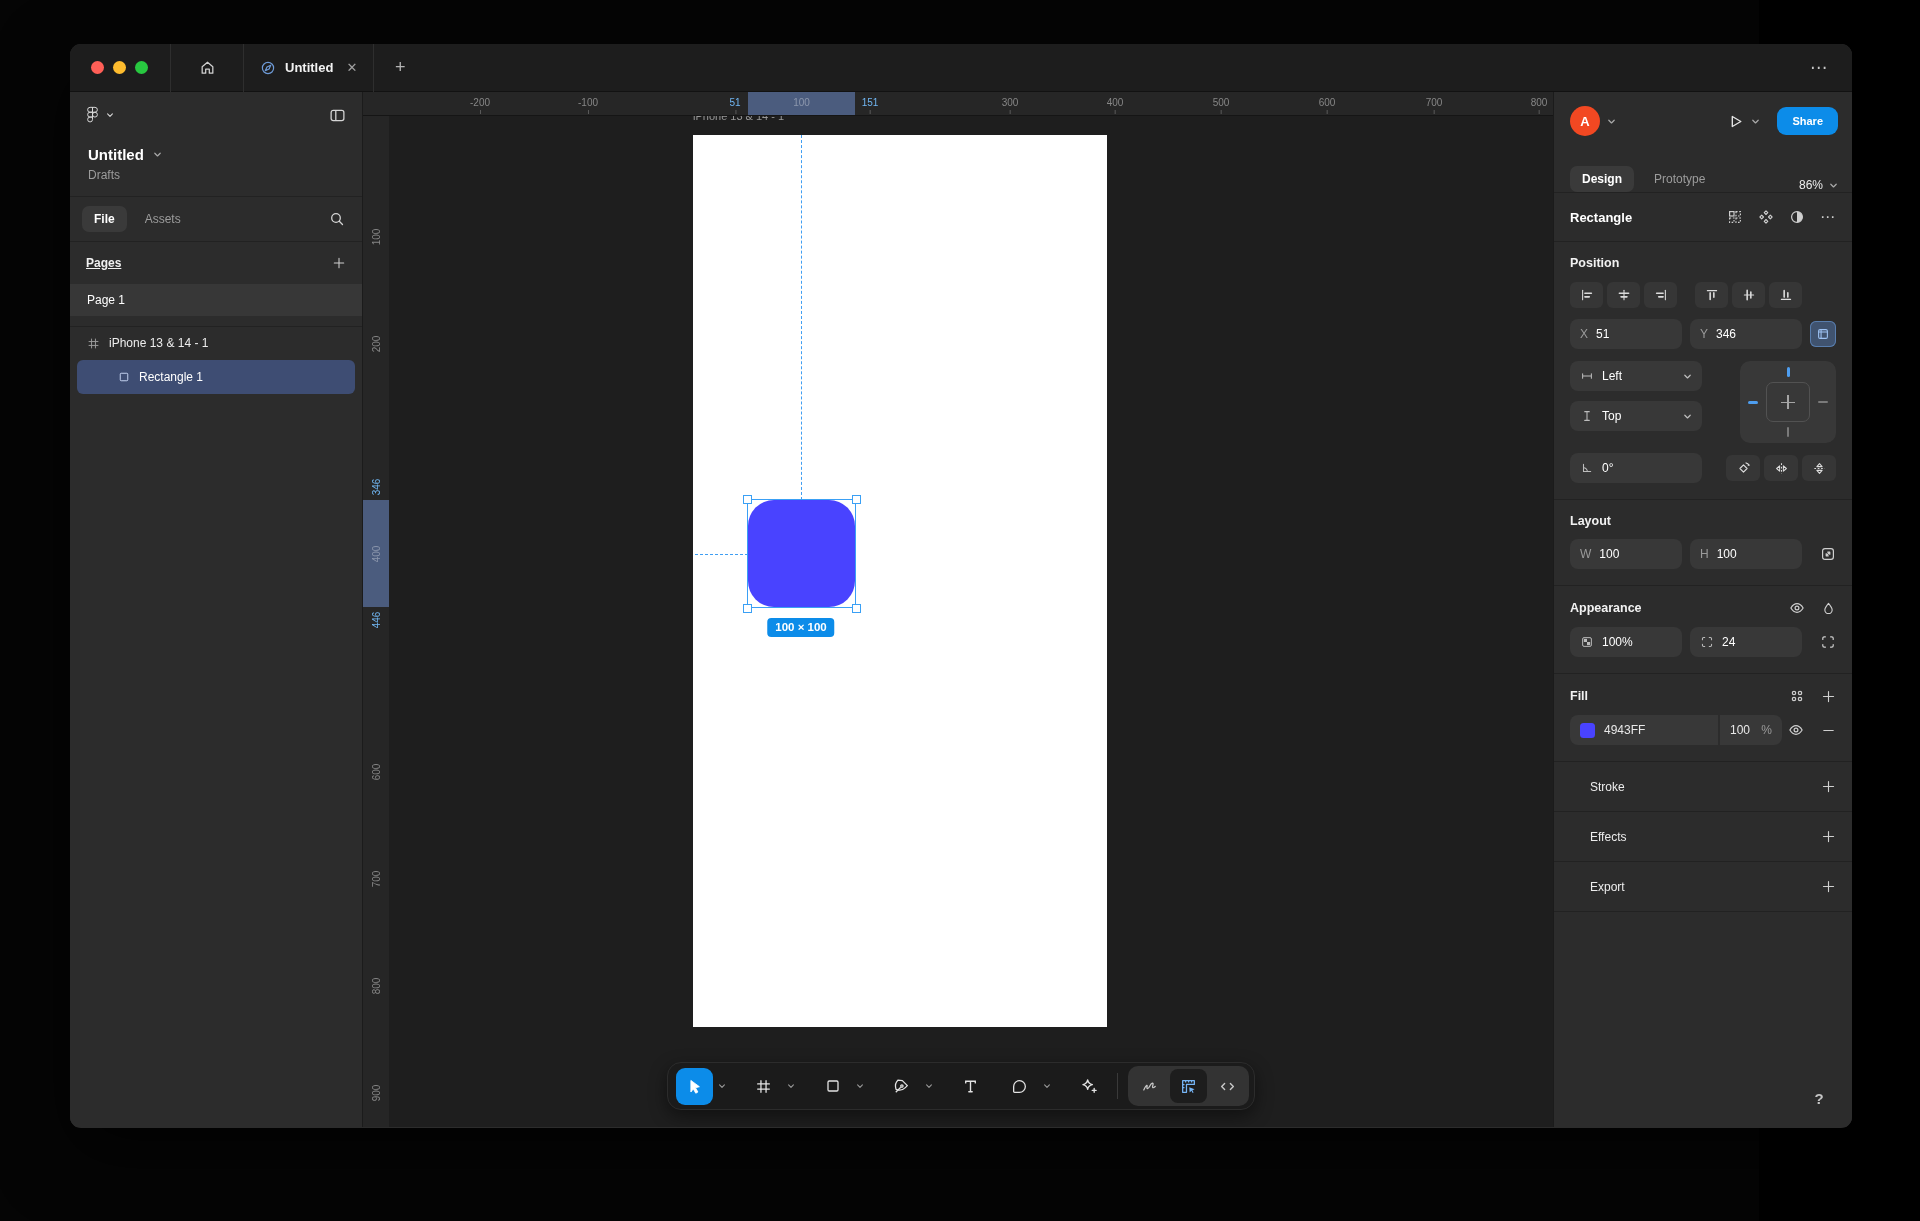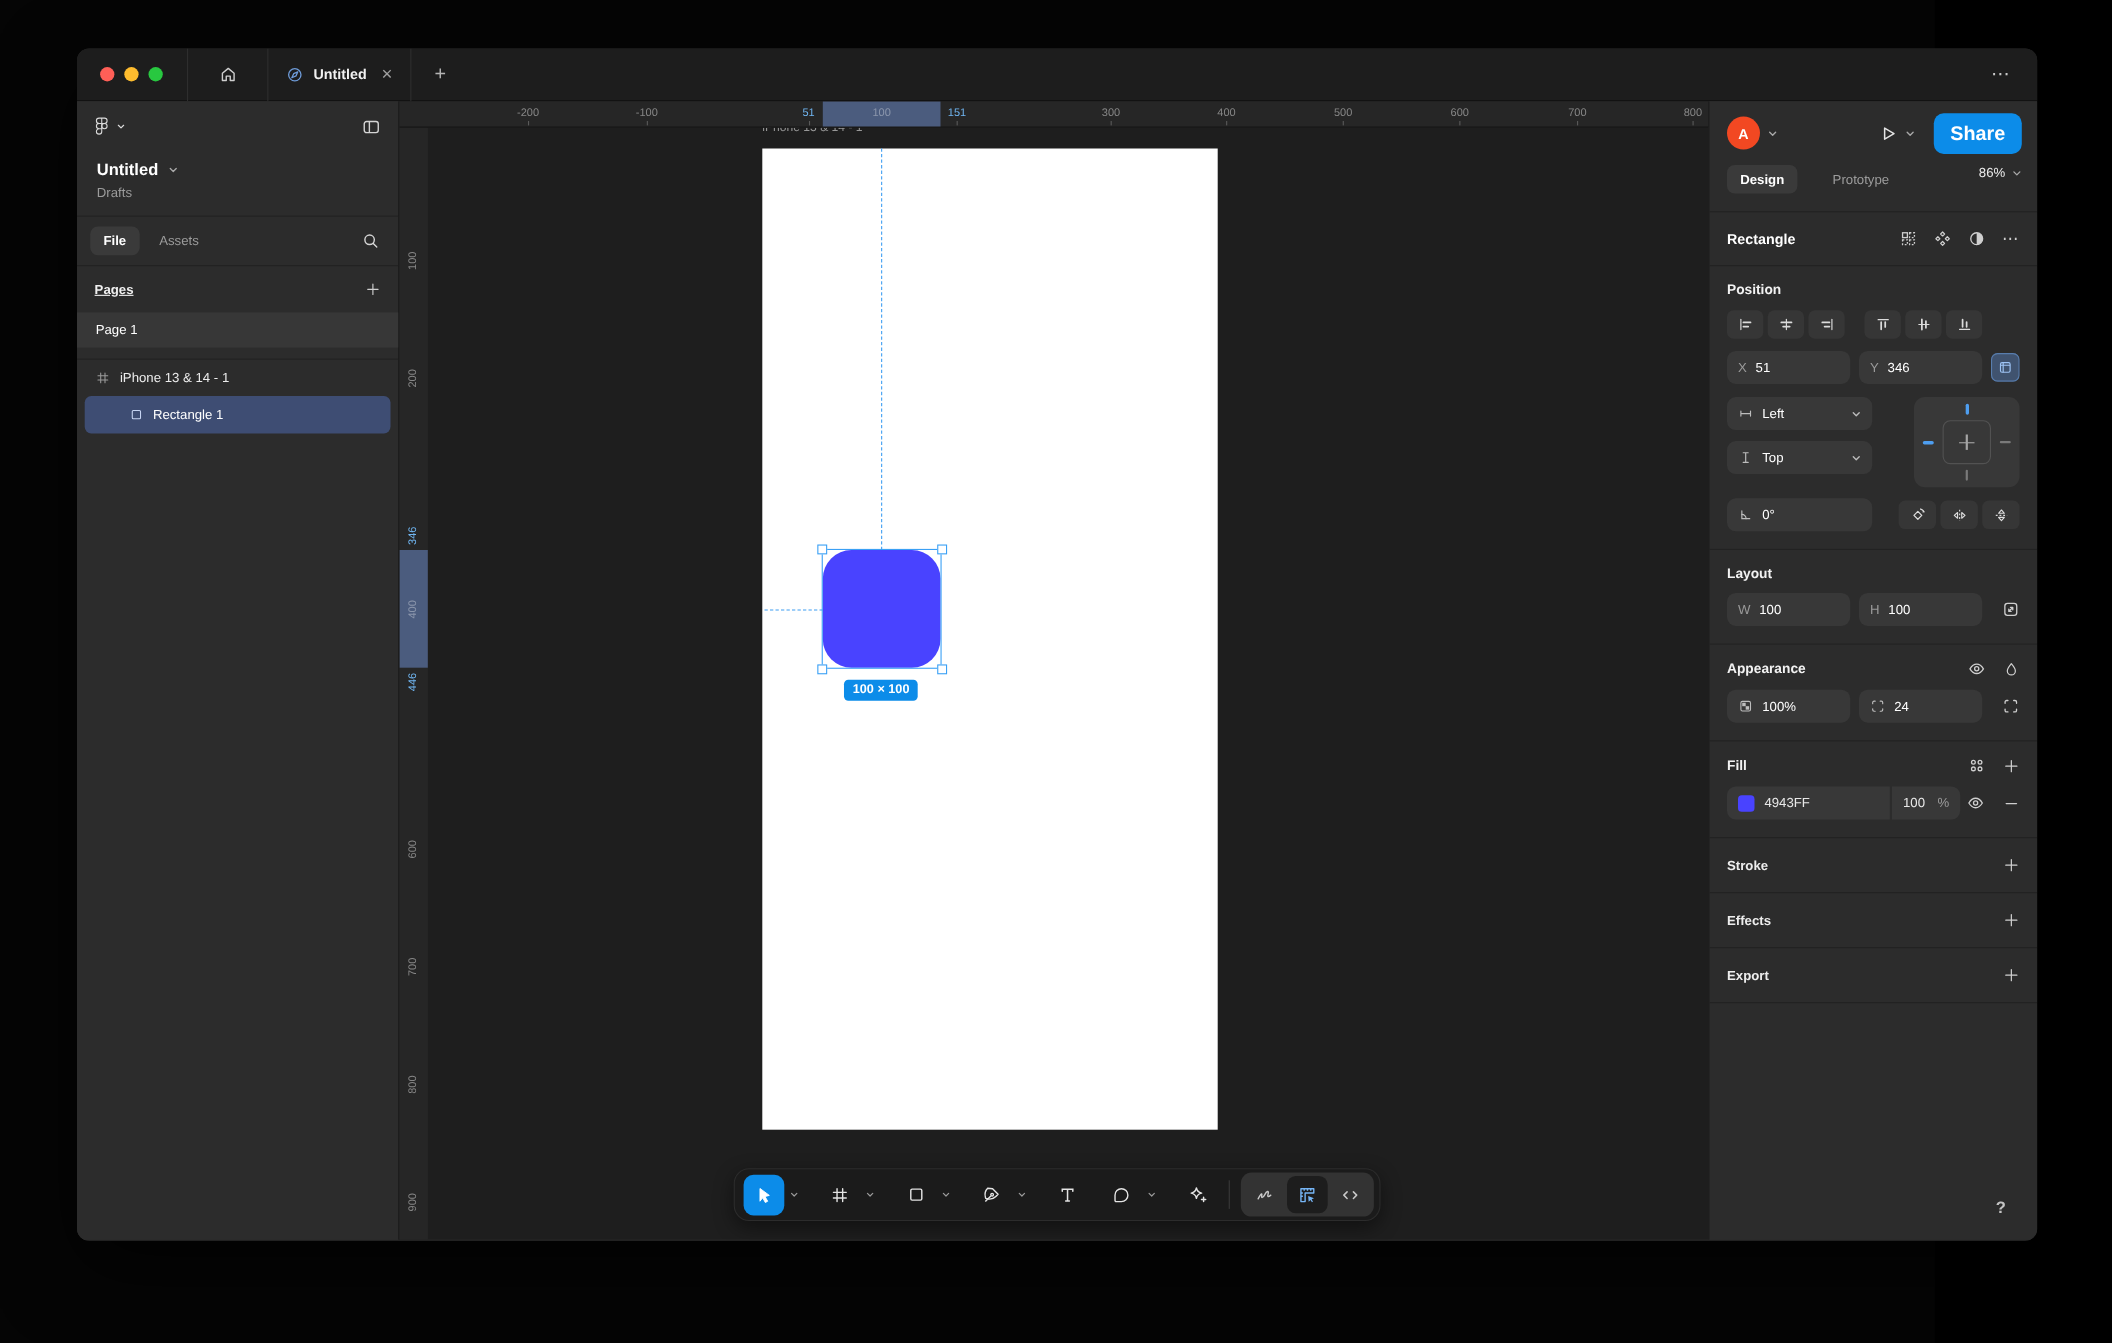--- a/index.html
+++ b/index.html
@@ -105,24 +105,24 @@
     justify-content:center; color:#c9c9c9; }
   .mode-btn.active { background:#1d1d1d; color:#76b5f5; }
 
   
   .rightpanel { width:299px; background:#2c2c2c; border-left:1px solid #1b1b1b;
     display:flex; flex-direction:column; position:relative; }
   .rp-header { height:58px; display:flex; align-items:center; padding:0 14px 0 16px; gap:7px; }
   .avatar { width:30px; height:30px; border-radius:50%; background:#f24822; color:#fff;
     display:flex; align-items:center; justify-content:center; font-weight:700; font-size:13px; }
   .rp-header .sp { flex:1; }
-  .share-btn { background:#0c8ce9; color:#fff; font-weight:600; font-size:18px;
+  .share-btn { background:#0c8ce9; color:#fff; font-weight:600; font-size:11px;
     padding:8px 15px; border-radius:9px; margin-left:10px; }
   .chev { color:#a8a8a8; display:flex; }
-  .rp-tabs { height:42px; display:flex; align-items:flex-start; gap:20px; padding:0 14px 0 16px; }
+  .rp-tabs { height:42px; display:flex; align-items:flex-end; gap:8px; padding:0 14px 0 16px; }
   .rp-tabs .sp { flex:1; }
   .zoom { display:flex; align-items:center; gap:6px; color:#ececec; }
   .rp-objrow { height:48px; display:flex; align-items:center; padding:0 16px; gap:15px; }
   .obj-name { font-size:13px; font-weight:700; color:#fff; margin-right:auto; }
   .obj-ic { color:#cfcfcf; display:flex; }
   .rp-section { padding:14px 16px 16px; }
   .rp-h { font-weight:700; font-size:12.5px; color:#f2f2f2; }
   .hdr-row { display:flex; align-items:center; }
   .hdr-row .sp { flex:1; }
   .hdr-ic { color:#cfcfcf; display:flex; margin-left:16px; }
@@ -161,21 +161,21 @@
   .fill-row { display:flex; align-items:center; margin-top:11px; }
   .hex-seg { width:148px; height:30px; background:#383838; border-radius:8px 0 0 8px;
     display:flex; align-items:center; gap:9px; padding:0 10px; }
   .swatch { width:15px; height:15px; border-radius:3.5px; background:#4943FF; }
   .pct-seg { width:62px; height:30px; background:#383838; border-radius:0 8px 8px 0;
     margin-left:2px; display:flex; align-items:center; justify-content:space-between; padding:0 10px; }
   .pct-seg .u { color:#9a9a9a; }
   .fill-row .fic { color:#cfcfcf; display:flex; margin-left:auto; }
   .fill-row .fic2 { color:#cfcfcf; display:flex; margin-left:17px; }
   .rp-addrow { height:49px; display:flex; align-items:center; padding:0 16px; }
-  .rp-addrow .t { font-weight:700; color:#ededed; }
+  .rp-addrow .t { font-weight:400; color:#ededed;margin-left:20px; }
   .rp-addrow .sp { flex:1; }
   .rp-addrow .act { color:#cfcfcf; display:flex; }
   .help-btn { position:absolute; right:18px; bottom:14px; width:30px; height:30px;
     display:flex; align-items:center; justify-content:center; color:#c4c4c4;
     font-size:15px; font-weight:600; }
   .ic { display:block; }
   svg.ic use { pointer-events:none; }
 </style>
 </head>
 <body>

